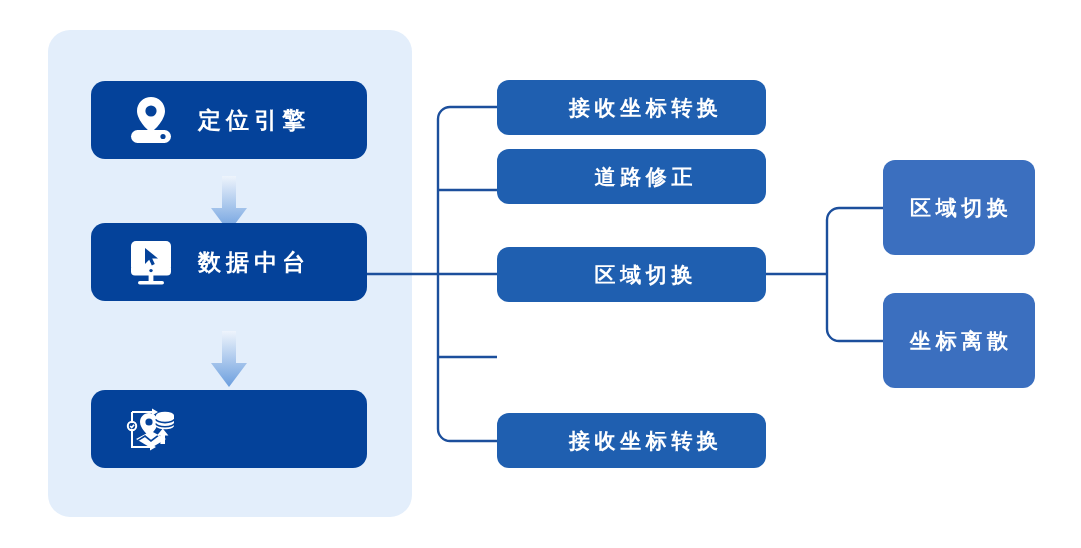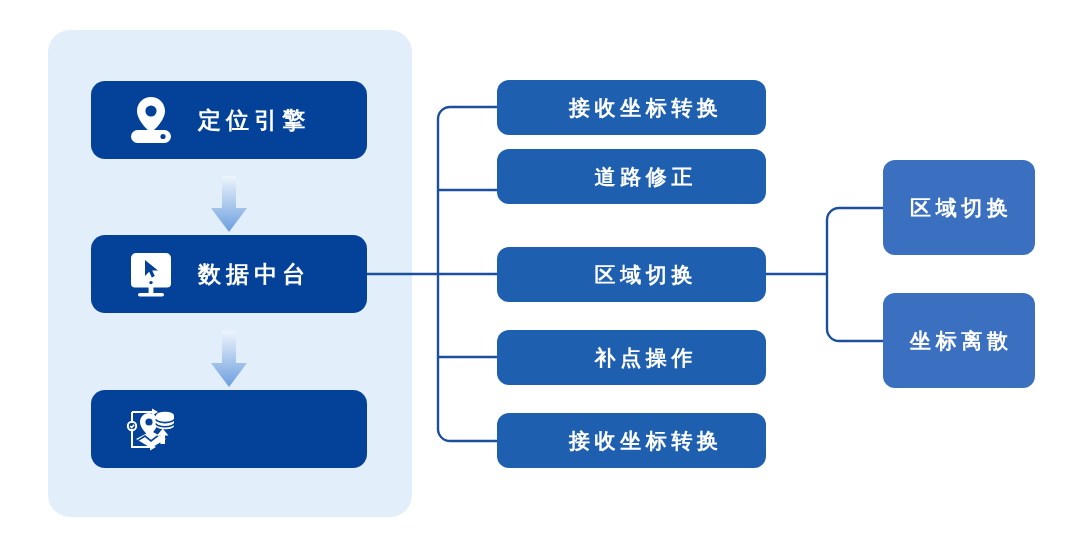--- a/index.html
+++ b/index.html
@@ -153,21 +153,21 @@
   <div class="node primary" style="top:81px">
     <svg class="icon" viewBox="0 0 52 52" xmlns="http://www.w3.org/2000/svg" fill="#ffffff">
       <path d="M26 3c-7.7 0-14 6.2-14 13.9 0 9.9 12.3 20.4 13 21 .6.5 1.4.5 2 0 .7-.6 13-11.1 13-21C40 9.2 33.7 3 26 3z"></path>
       <circle cx="26" cy="17" r="5.6" fill="#04429a"></circle>
       <rect x="6" y="36" width="40" height="13" rx="6.5"></rect>
       <circle cx="38" cy="42.5" r="2.6" fill="#04429a"></circle>
     </svg>
     <span class="label">定位引擎</span>
   </div>
 
-  <div class="node primary" style="top:235px">
+  <div class="node primary" style="top:223px">
     <svg class="icon" viewBox="0 0 52 52" xmlns="http://www.w3.org/2000/svg" fill="#ffffff">
       <rect x="6" y="5" width="40" height="31" rx="5"></rect>
       <path d="M20 12 L20 28 L24.2 23.8 L26.8 29.5 L29.8 28 L27.2 22.6 L33 22.4 Z" fill="#04429a"></path>
       <path d="M6 32 h40 v3.5 a4 4 0 0 1 -4 4 H10 a4 4 0 0 1 -4 -4 Z"></path>
       <circle cx="26" cy="34.6" r="1.7" fill="#04429a"></circle>
       <rect x="23.6" y="39" width="4.8" height="6"></rect>
       <rect x="13" y="45" width="26" height="3.6" rx="1.8"></rect>
     </svg>
     <span class="label">数据中台</span>
   </div>
@@ -195,21 +195,20 @@
       <path d="M31 20.4 c0 1.9 4 3.4 9 3.4 s9 -1.5 9 -3.4" fill="none" stroke="#04429a" stroke-width="1.6"></path>
     </svg>
   </div>
 
   <div class="node secondary" style="top:80px">接收坐标转换</div>
 
   <div class="node secondary" style="top:149px">道路修正</div>
 
   <div class="node secondary" style="top:247px">区域切换</div>
 
-  <div class="node secondary" style="top:330px">补点操作</div>
 
   <div class="node secondary" style="top:413px">接收坐标转换</div>
 
   <div class="node tertiary" style="top:160px">区域切换</div>
 
   <div class="node tertiary" style="top:293px">坐标离散</div>
 
 </div>
 
 </body></html>

